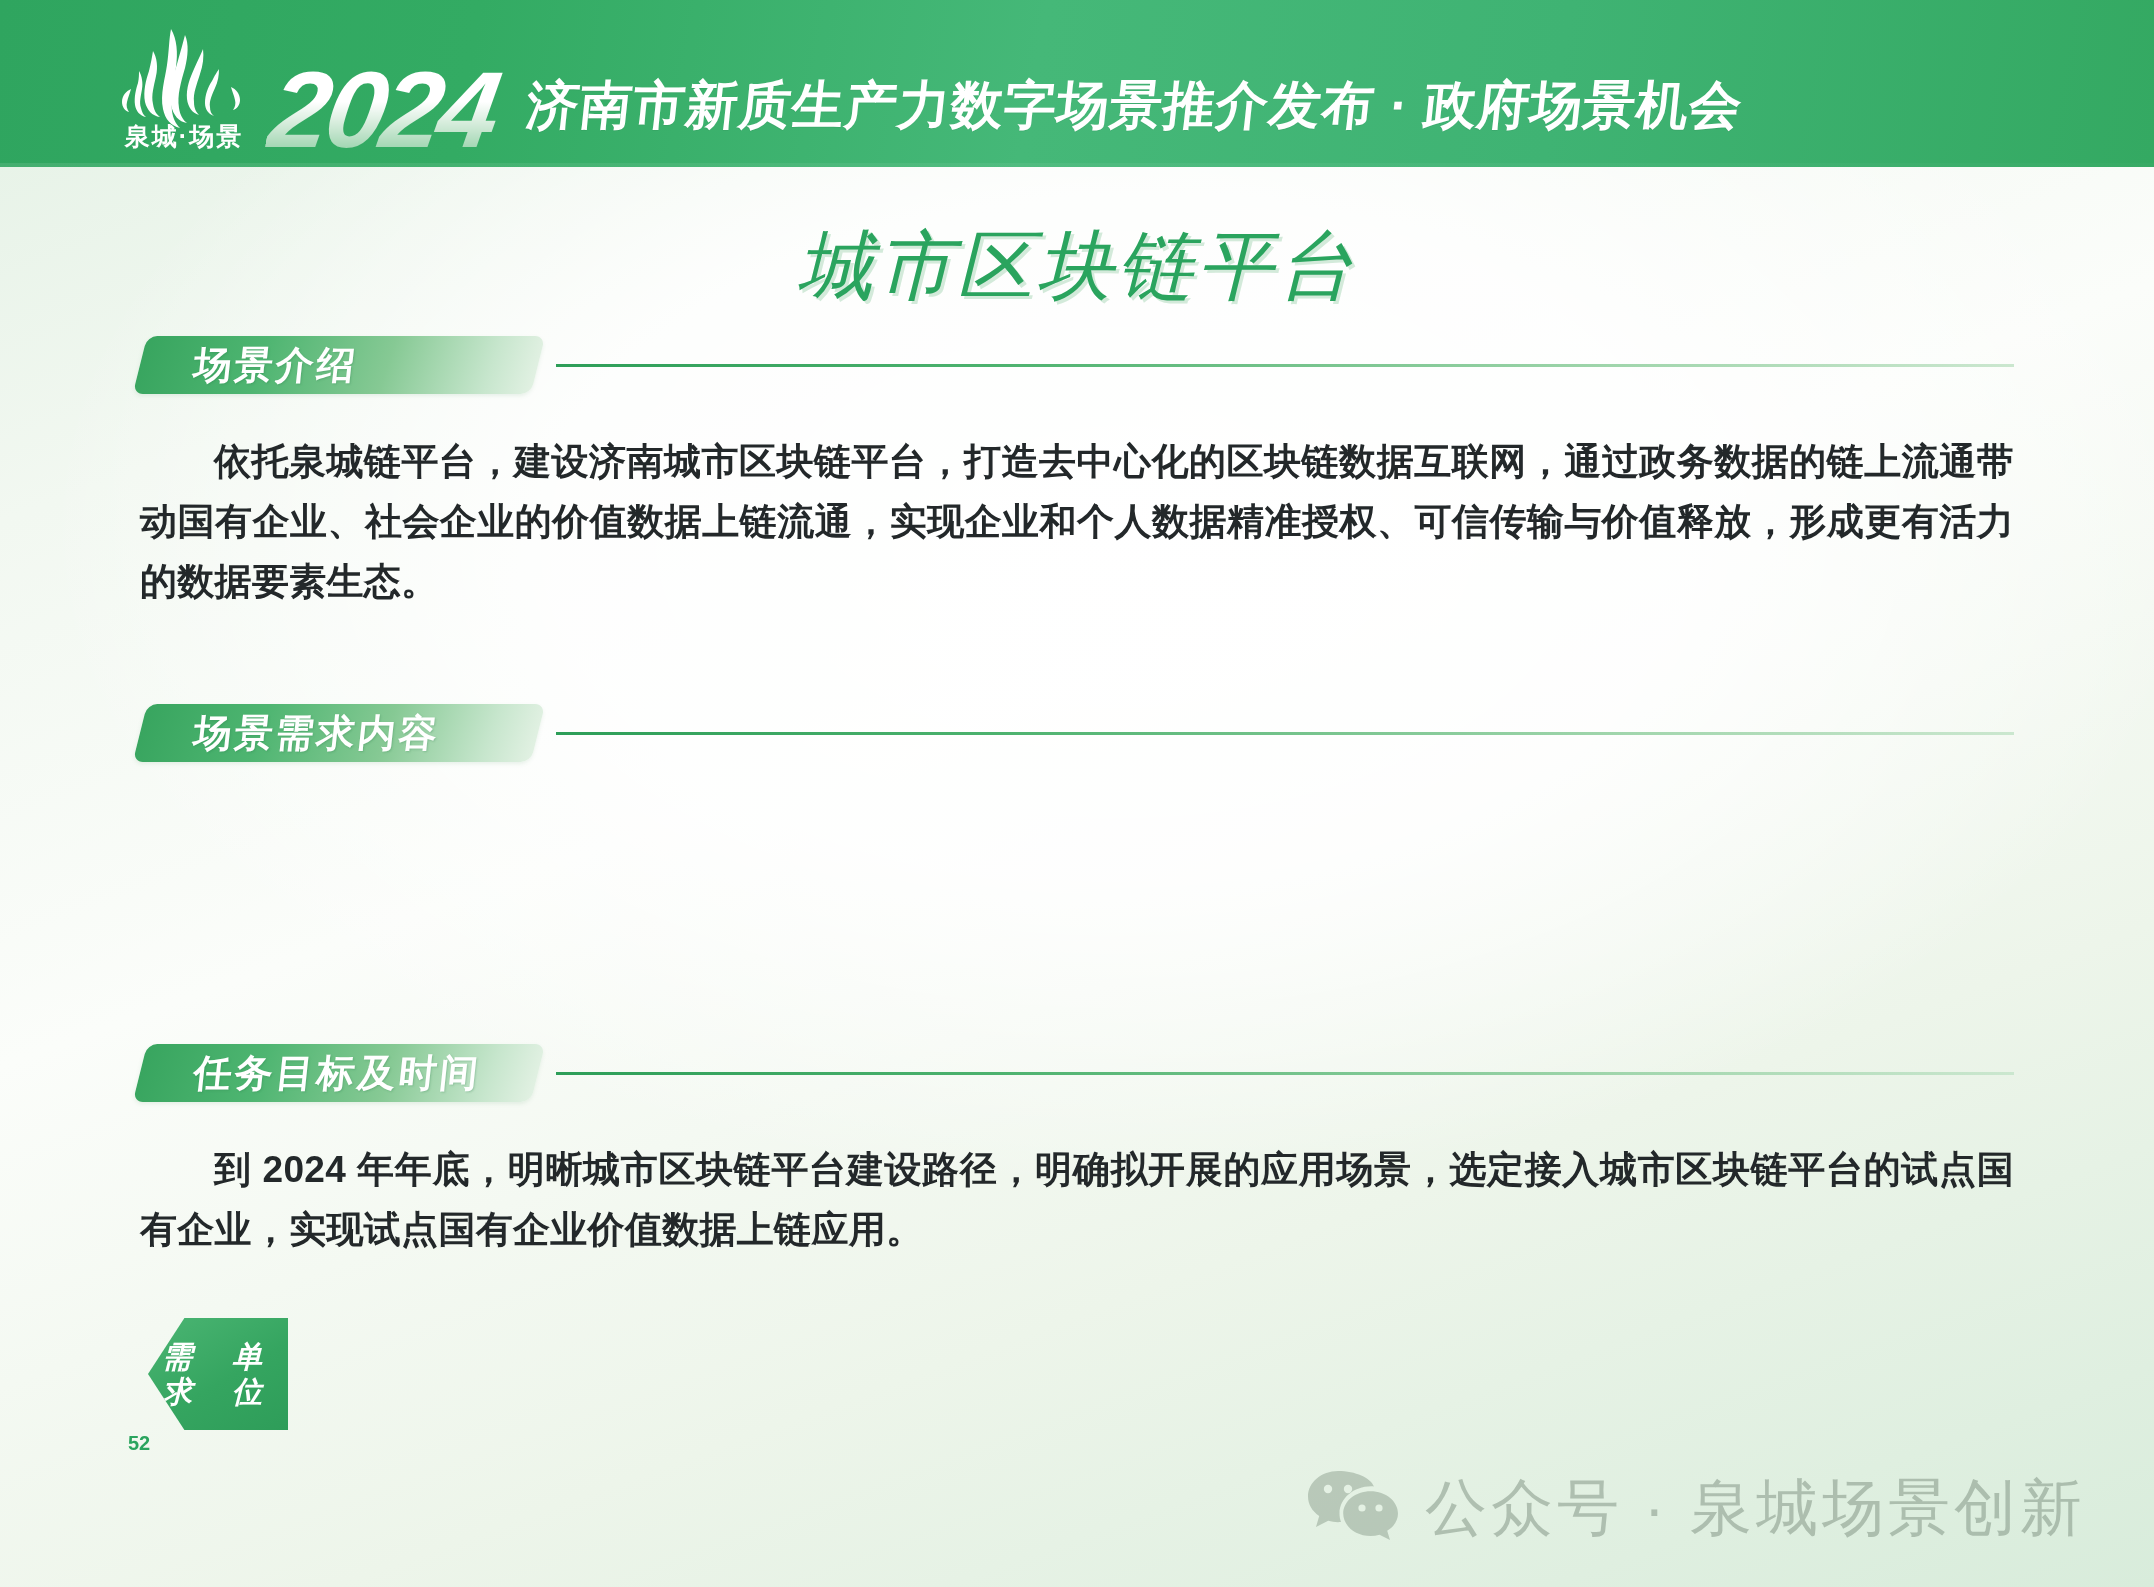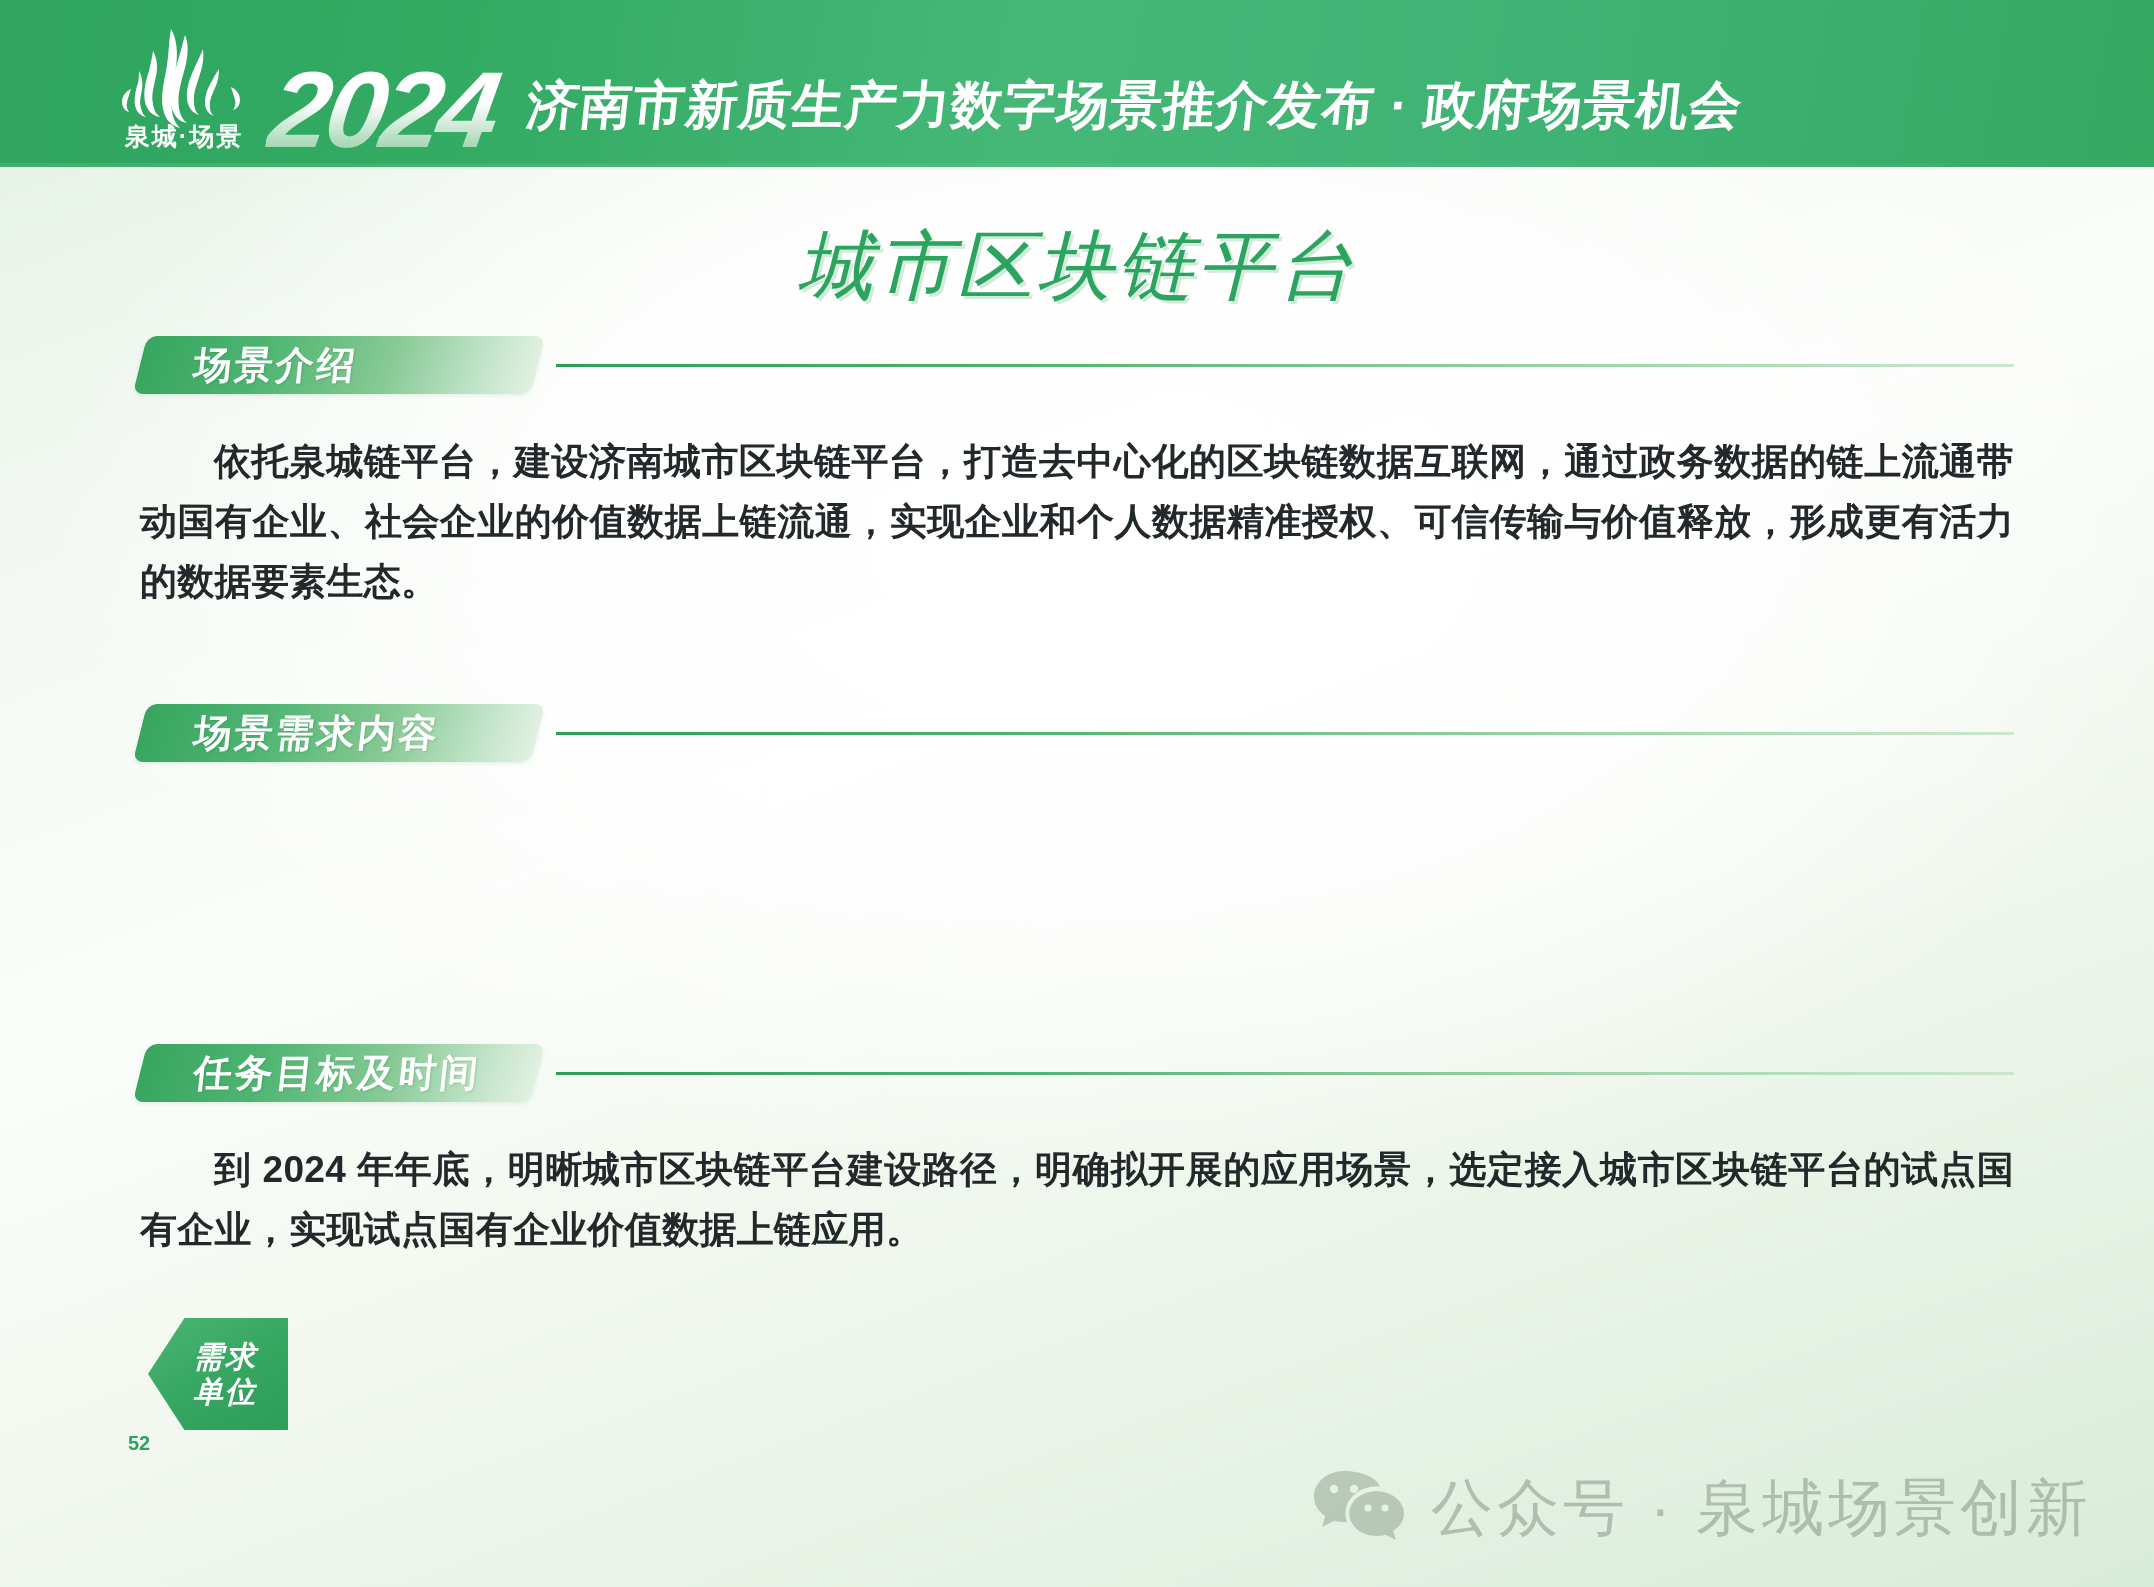--- a/index.html
+++ b/index.html
@@ -201,23 +201,23 @@
   }
   .hex-badge {
     position: absolute;
     left: 148px;
     top: 0px;
     width: 140px;
     height: 112px;
     background: linear-gradient(150deg, #4bb573 0%, #35a560 55%, #2e9d59 100%);
     clip-path: polygon(26% 0%, 100% 0%, 100% 100%, 26% 100%, 0% 50%);
     display: flex;
-    flex-direction: column;
-    align-items: center;
-    justify-content: center;
+    flex-direction: row;
+    align-items: center;
+    justify-content: space-between;
     box-shadow: 2px 2px 6px rgba(60,130,90,0.2);
   }
   .hex-badge span {
     color: #ffffff;
     font-size: 30px;
     font-weight: bold;
     font-style: italic;
     letter-spacing: 2px;
     line-height: 1.18;
     margin-left: 14px;
@@ -229,21 +229,21 @@
     left: 128px;
     top: 1432px;
     color: #2aa45e;
     font-size: 20px;
     font-weight: bold;
   }
 
   
   .watermark {
     position: absolute;
-    right: 62px;
+    right: 68px;
     top: 1466px;
     display: flex;
     align-items: center;
     gap: 26px;
     opacity: 0.42;
   }
   .wm-text {
     color: #6a7d6d;
     font-size: 62px;
     letter-spacing: 4px;

